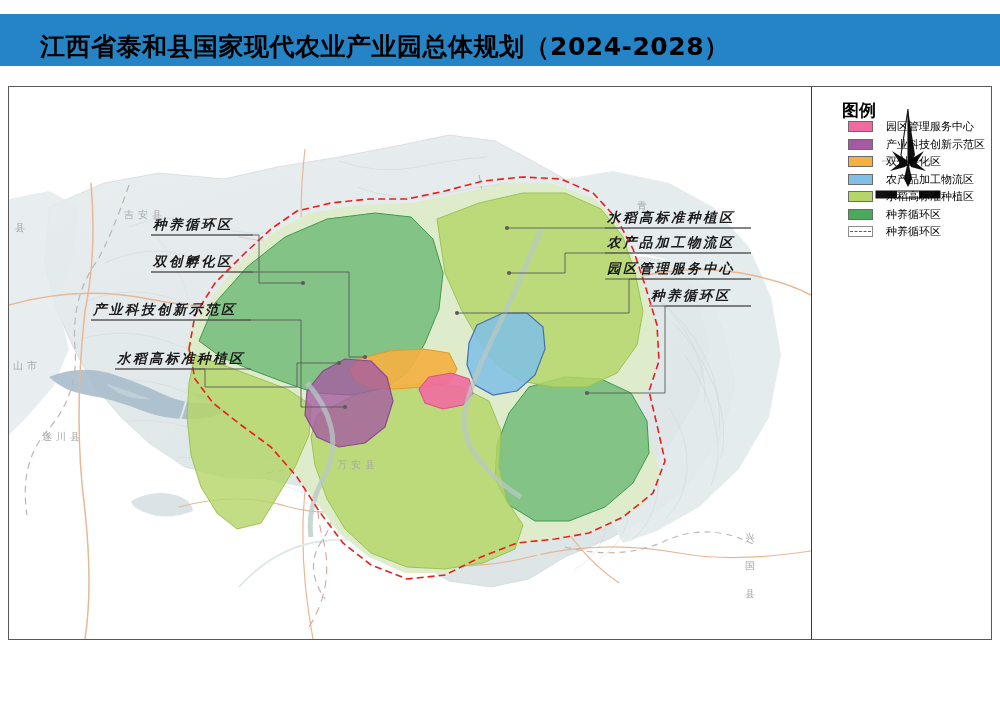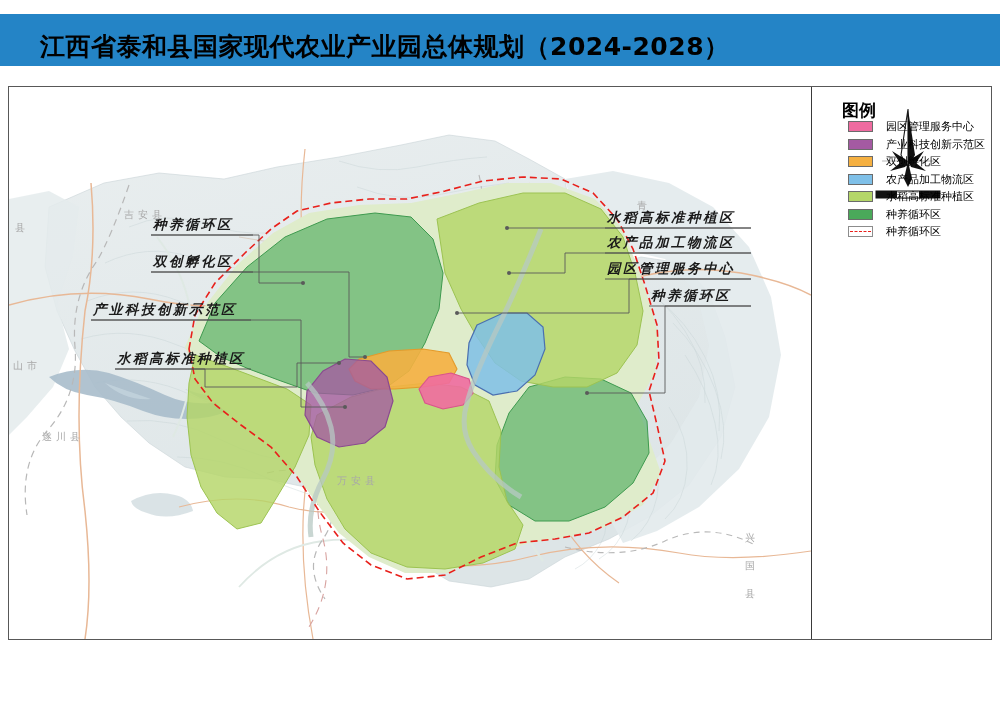--- a/index.html
+++ b/index.html
@@ -297,21 +297,21 @@
       <div class="callout" style="left:84px;top:216px;">产业科技创新示范区</div>
       <div class="callout" style="left:108px;top:265px;">水稻高标准种植区</div>
 
       <div class="callout" style="left:598px;top:124px;">水稻高标准种植区</div>
       <div class="callout" style="left:598px;top:149px;">农产品加工物流区</div>
       <div class="callout" style="left:598px;top:175px;">园区管理服务中心</div>
       <div class="callout" style="left:642px;top:202px;">种养循环区</div>
 
       <div class="geo" style="left:115px;top:121px;">吉安县</div>
       <div class="geo" style="left:33px;top:343px;">遂川县</div>
-      <div class="geo" style="left:328px;top:371px;margin-top:16px;">万安县</div>
+      <div class="geo" style="left:328px;top:371px;">万安县</div>
       <div class="geo" style="left:6px;top:134px;">县</div>
       <div class="geo" style="left:4px;top:238px;margin-top:34px;">山市</div>
       <div class="geo" style="left:628px;top:112px;">青</div>
       <div class="geo" style="left:736px;top:444px;">兴</div>
       <div class="geo" style="left:736px;top:472px;">国</div>
       <div class="geo" style="left:736px;top:500px;">县</div>
     </div>
 
     <div class="divider"></div>
 

